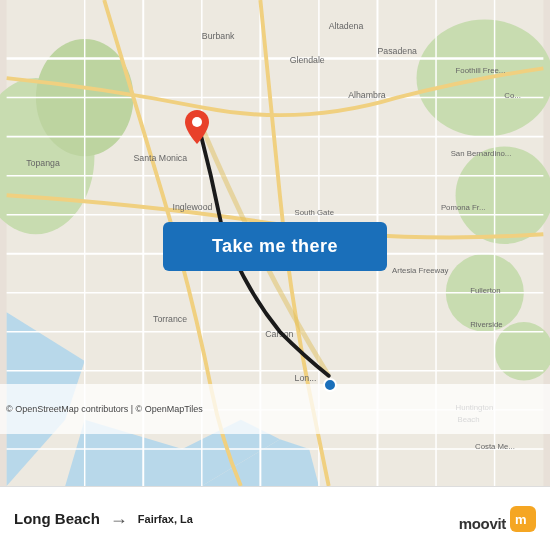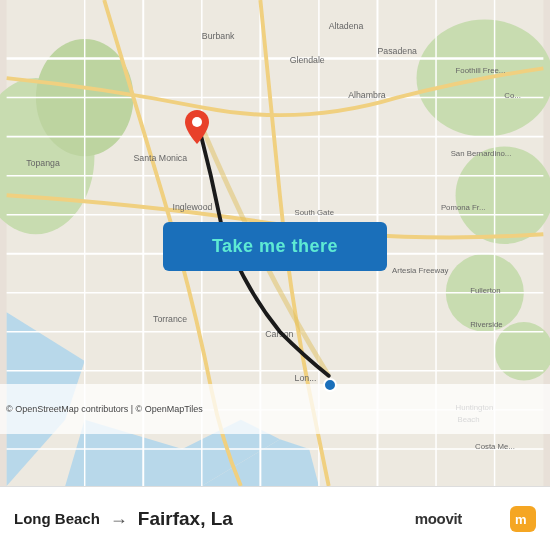--- a/index.html
+++ b/index.html
@@ -48,21 +48,21 @@
       border-radius: 6px;
       border: none;
       cursor: pointer;
       display: flex;
       align-items: center;
       justify-content: center;
       z-index: 10;
     }
 
     .take-me-there-btn span {
-      color: #5eead4;
+      color: #ffffff;
       font-size: 18px;
       font-weight: bold;
       letter-spacing: 0.5px;
     }
 
     
     .map-attribution {
       position: absolute;
       bottom: 52px;
       left: 0;
@@ -92,30 +92,29 @@
       color: #222;
     }
 
     .route-arrow {
       margin: 0 10px;
       font-size: 18px;
       color: #555;
     }
 
     .route-to {
-      font-size: 19px;
+      font-size: 11px;
       font-weight: 600;
       color: #222;
     }
 
     .moovit-logo {
       margin-left: auto;
       display: flex;
-      align-items: center;
-      gap: 44px;
+      align-items: flex-end;
     }
 
     .moovit-logo-text {
       font-size: 15px;
       font-weight: bold;
       color: #333;
       letter-spacing: -0.3px;
     }
 
     .moovit-logo-m {

